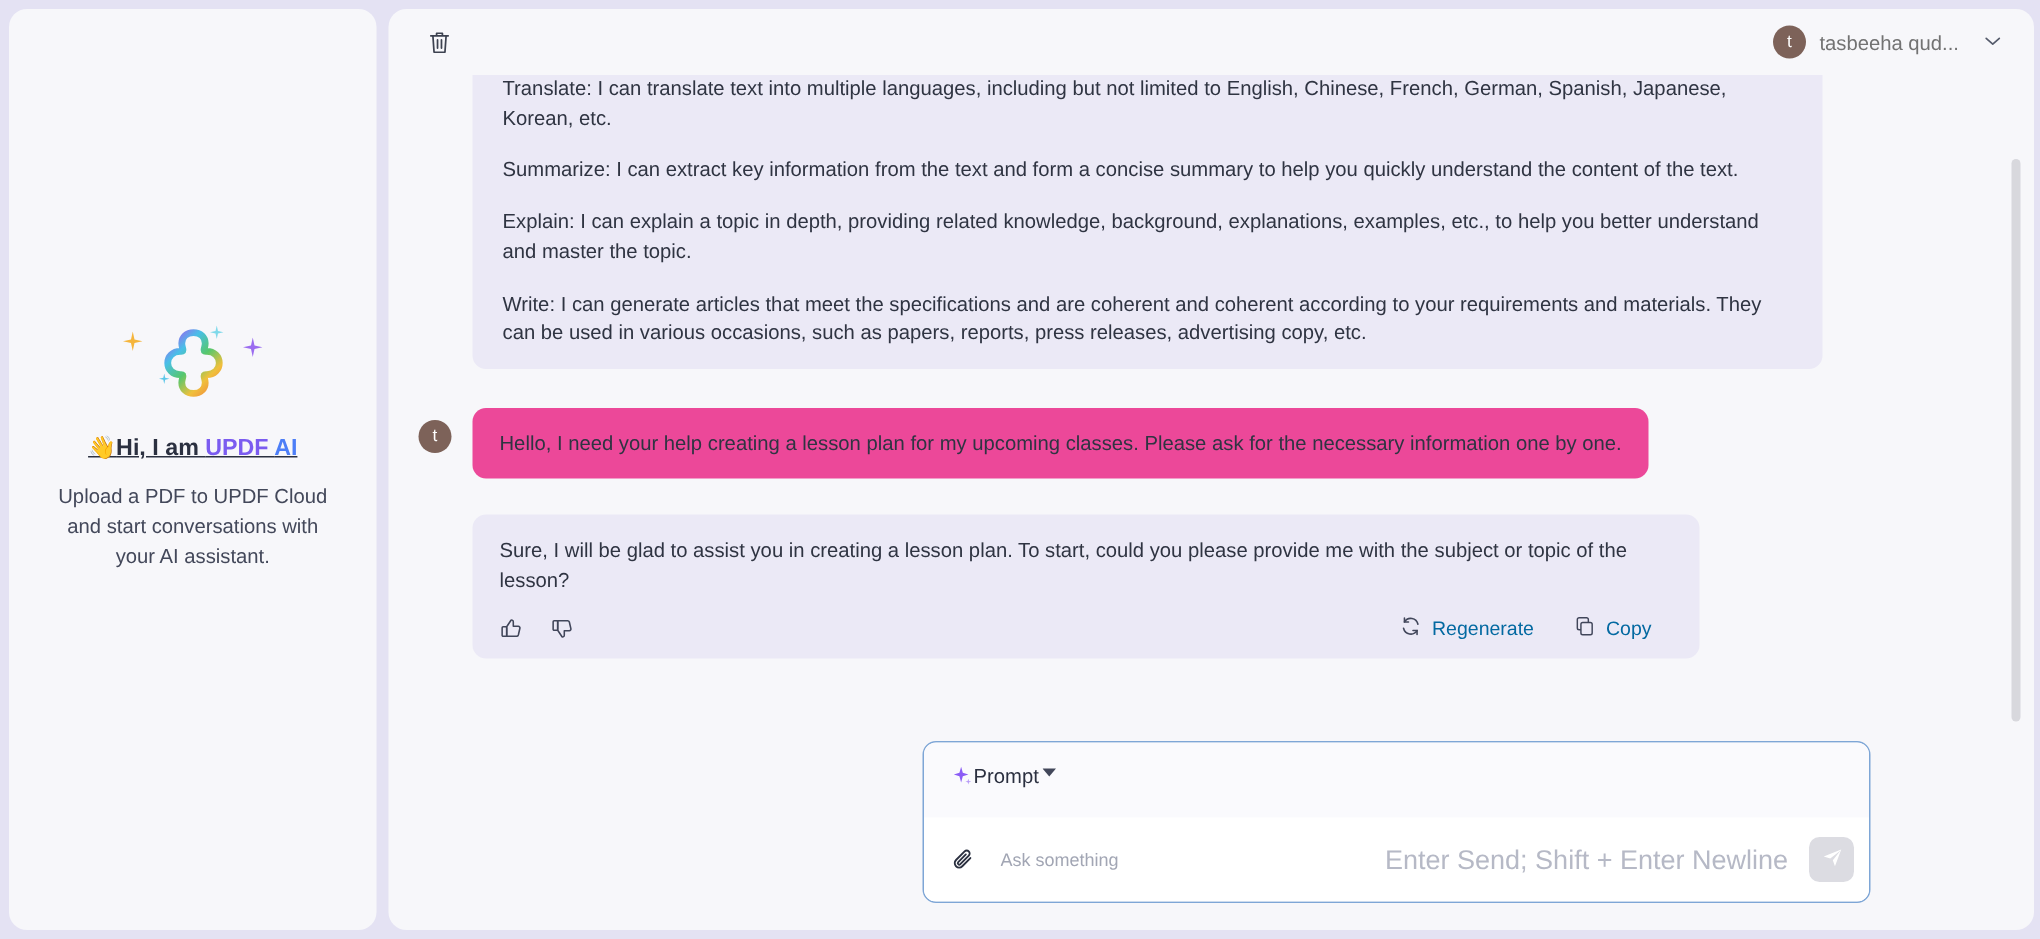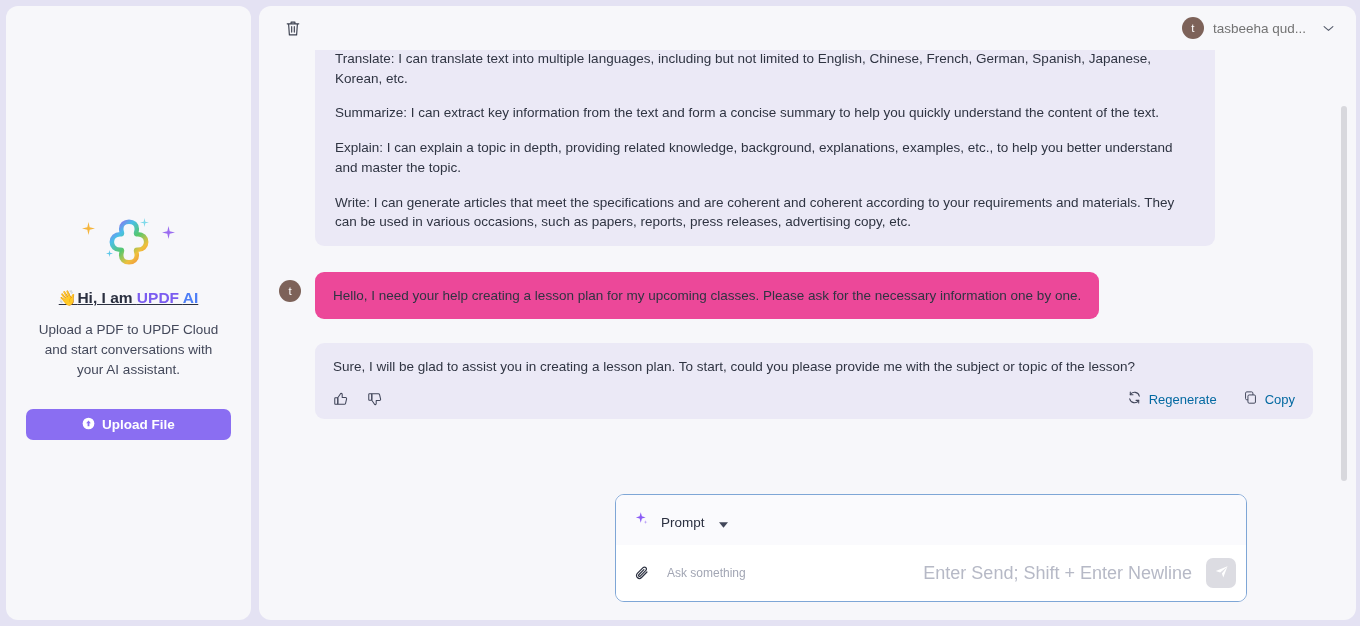--- a/index.html
+++ b/index.html
@@ -194,22 +194,22 @@
     padding: 14px 18px;
     font-size: 13.5px;
     line-height: 1.45;
     color: #2f3442;
     max-width: 830px;
   }
 
   .bubble-ai-actions {
     background: #ebe9f6;
     border-radius: 9px;
-    padding: 14px 18px 11px 18px;
-    width: 998px;
+    padding: 14px 32px 11px 18px;
+    width: 818px;
   }
   .bubble-ai-actions .txt {
     font-size: 13.5px;
     line-height: 1.45;
     color: #2f3442;
   }
   .actions-row {
     margin-top: 13px;
     display: flex;
     align-items: center;
@@ -241,22 +241,22 @@
   }
   .composer-top {
     height: 50px;
     display: flex;
     align-items: center;
     padding: 0 18px;
     background: #fafafd;
   }
   .prompt-pill {
     display: flex;
-    align-items: flex-end;
-    gap: 12px;
+    align-items: flex-start;
+    gap: 0;
     cursor: pointer;
   }
   .prompt-label { font-size: 13.5px; color: #2b3040; }
   .prompt-caret { font-size: 9px; color: #42475a; margin-left: 2px; }
 
   .composer-bottom {
     height: 56px;
     background: #ffffff;
     display: flex;
     align-items: center;
@@ -356,29 +356,20 @@
         </span>
       </div>
 
       <div class="hero-greet">
         <span class="wave">👋</span><span>Hi, I am </span><span class="accent"><span>UPDF </span><span class="ai">AI</span></span>
       </div>
 
       <div class="hero-desc">Upload a PDF to UPDF Cloud and start conversations with your AI assistant.</div>
     </div>
 
-    <button class="upload-btn">
-      <span>
-        <svg width="13" height="13" viewBox="0 0 20 20">
-          <circle cx="10" cy="10" r="9" fill="#fff"></circle>
-          <path d="M10 5.5l3.6 4.1h-2.2v4.6H8.6V9.6H6.4z" fill="#8a6ef2"></path>
-        </svg>
-      </span>
-      <span>Upload File</span>
-    </button>
   </aside>
 
   <section class="main">
 
     <div class="main-topbar">
       <button class="trash-btn">
         <svg width="16" height="17" viewBox="0 0 20 22" fill="none" stroke="#3d4250" stroke-width="1.5" stroke-linecap="round" stroke-linejoin="round">
           <path d="M2.5 5h15M7.5 5V2.8h5V5M4.3 5l1 14.2h9.4L15.7 5"></path>
           <path d="M8.3 8.6v7M11.7 8.6v7"></path>
         </svg>

